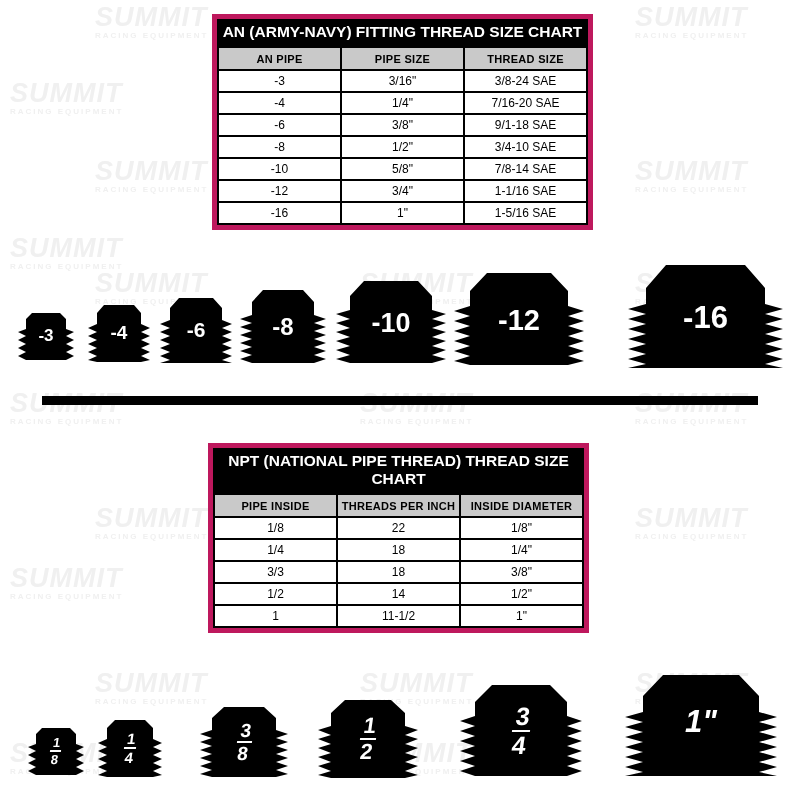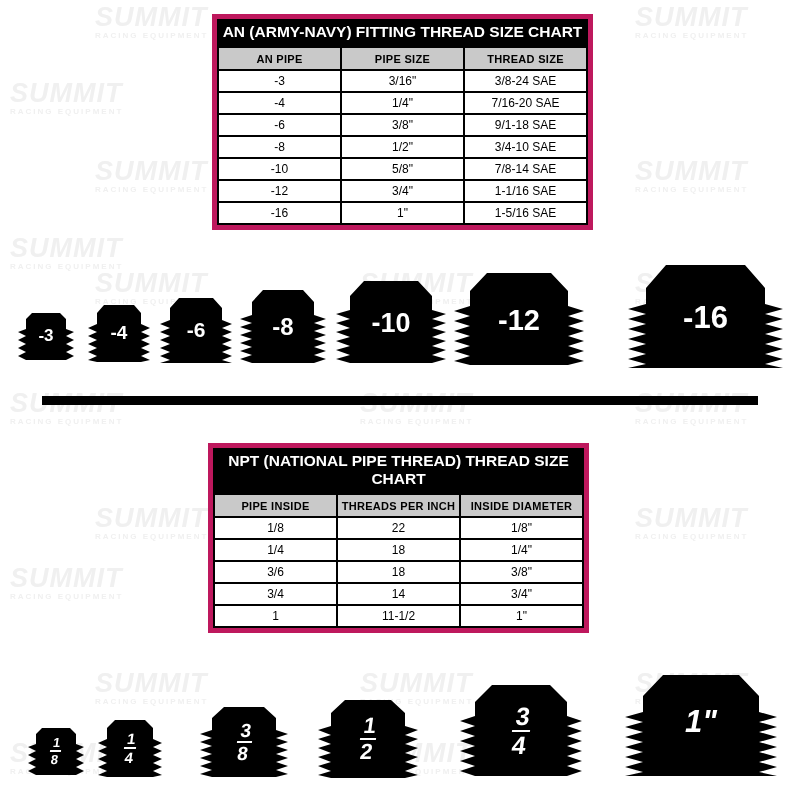--- a/index.html
+++ b/index.html
@@ -356,28 +356,28 @@
           <td>1/8</td>
           <td>22</td>
           <td>1/8"</td>
         </tr>
         <tr>
           <td>1/4</td>
           <td>18</td>
           <td>1/4"</td>
         </tr>
         <tr>
-          <td>3/6</td>
+          <td>3/3</td>
           <td>18</td>
           <td>3/8"</td>
         </tr>
         <tr>
-          <td>3/4</td>
+          <td>1/2</td>
           <td>14</td>
-          <td>3/4"</td>
+          <td>1/2"</td>
         </tr>
         <tr>
           <td>1</td>
           <td>11-1/2</td>
           <td>1"</td>
         </tr>
       </tbody>
     </table>
   </div>
 

